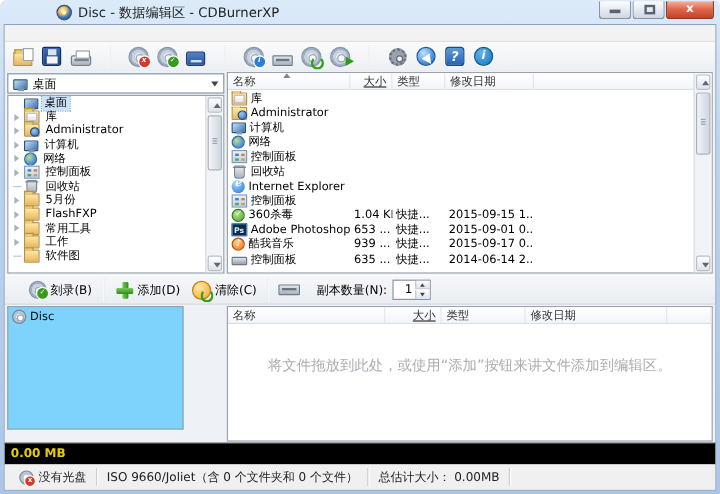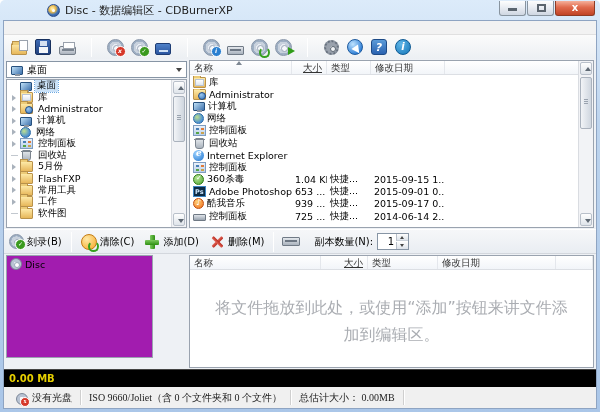--- a/index.html
+++ b/index.html
@@ -92,21 +92,21 @@
   .sb { position:absolute; top:0; right:0; bottom:0; width:15px; background:#f2f3f6; border-left:1px solid #d9dce1; }
   .sb-btn { position:absolute; left:1px; right:1px; height:13px; background:linear-gradient(#fefefe,#dfe4ea); border:1px solid #b9c0ca; border-radius:2px; }
   .sb-btn.up { top:1px; } .sb-btn.dn { bottom:1px; }
   .sb-btn::after { content:""; position:absolute; left:4px; }
   .sb-btn.up::after { top:4px; border-bottom:4px solid #5f6974; border-left:3px solid transparent; border-right:3px solid transparent; }
   .sb-btn.dn::after { top:5px; border-top:4px solid #5f6974; border-left:3px solid transparent; border-right:3px solid transparent; }
   .sb-thumb { position:absolute; left:1px; right:1px; top:20px; height:40px; background:linear-gradient(90deg,#f2f4f7,#cfd6df); border:1px solid #aab2bd; border-radius:2px; }
   .sb-thumb::after { content:""; position:absolute; left:3px; right:3px; top:45%; height:1px; background:#9aa3af; box-shadow:0 2px 0 #9aa3af, 0 -2px 0 #9aa3af; }
   .tree-sb { top:19px; }
   
-  .burnbar { position:absolute; top:208px; left:0; right:0; height:25px; background:linear-gradient(#f6f7f9,#e9edf2); border-top:1px solid #fff; border-bottom:1px solid #d3d7dd; display:flex; align-items:center; padding-left:0; }
+  .burnbar { position:absolute; top:208px; left:0; right:0; height:25px; background:linear-gradient(#f6f7f9,#e9edf2); border-top:1px solid #fff; border-bottom:1px solid #d3d7dd; display:flex; align-items:center; padding-left:15px; }
   .bb-btn { display:flex; align-items:center; height:22px; padding:0 5px; font-size:10px; }
   .bb-btn .txt { margin-left:3px; }
   .bb-sep { width:1px; height:20px; background:#c9ccd2; margin:0 4px; border-right:1px solid #fff; }
   .cdb.small { width:15px; height:15px; }
   .cdb.small::before { left:4px; top:4px; width:4px; height:4px; }
   .clear-icon { width:16px; height:16px; border-radius:50%; background:radial-gradient(circle at 35% 30%,#ffe9a8,#f5a623); border:1px solid #c47c14; }
   .add-plus-icon { width:16px; height:16px; }
   .add-plus-icon::before { content:""; position:absolute; left:6px; top:1px; width:5px; height:14px; background:linear-gradient(90deg,#7cc95e,#2e8f12); border-radius:1px; }
   .add-plus-icon::after { content:""; position:absolute; left:1px; top:6px; width:14px; height:5px; background:linear-gradient(#7cc95e,#2e8f12); border-radius:1px; }
   .remove-x-icon { width:16px; height:16px; }
@@ -119,32 +119,32 @@
   .drive-combo .arr-box::after { content:""; position:absolute; left:4px; top:6px; border-top:4px solid #444; border-left:3px solid transparent; border-right:3px solid transparent; }
   .copies-lbl { font-size:10px; margin:0 4px 0 10px; }
   .spin { width:32px; height:17px; background:#fff; border:1px solid #8795a5; position:relative; font-size:10px; }
   .spin .val { position:absolute; right:14px; top:2px; }
   .spin .sp-up, .spin .sp-dn { position:absolute; right:0; width:12px; height:7px; background:linear-gradient(#fdfdfd,#dde3ea); border-left:1px solid #b9c0ca; }
   .spin .sp-up { top:0; border-bottom:1px solid #c9d0d8; } .spin .sp-dn { bottom:0; }
   .spin .sp-up::after { content:""; position:absolute; left:3px; top:2px; border-bottom:3px solid #444; border-left:2px solid transparent; border-right:2px solid transparent; }
   .spin .sp-dn::after { content:""; position:absolute; left:3px; top:2px; border-top:3px solid #444; border-left:2px solid transparent; border-right:2px solid transparent; }
   
   .comp { position:absolute; top:233px; left:0; right:0; height:115px; background:#eef1f5; }
-  .comp-tree { position:absolute; left:2px; top:1px; width:147px; bottom:11px; background:#a21caf; border:1px solid #9aa3af; }
+  .comp-tree { position:absolute; left:2px; top:1px; width:147px; bottom:11px; background:#7dd3fc; border:1px solid #9aa3af; }
   .comp-root { display:flex; align-items:center; height:14px; padding:2px 0 0 3px; font-size:9.5px; }
   .comp-root .lbl { margin-left:3px; }
   .comp-list { position:absolute; left:185px; top:1px; right:2px; bottom:1px; background:#fff; border:1px solid #9aa3af; overflow:hidden; }
   .hdr-dn { grid-template-columns:131px 47px 70px 118px 1fr; }
-  .placeholder { position:absolute; left:20px; right:20px; top:38px; text-align:center; font-size:16px; line-height:1.7; color:#aaadb2; }
+  .placeholder { position:absolute; left:20px; right:20px; top:38px; text-align:center; font-size:12px; line-height:1.7; color:#aaadb2; }
   
   .capbar { position:absolute; top:348px; left:0; right:0; height:18px; background:#000; border-top:1px solid #444; display:flex; align-items:center; }
   .capbar .txt { color:#e6cf00; font-size:10px; font-weight:bold; padding-left:5px; }
   
   .statusbar { position:absolute; top:366px; left:0; right:0; bottom:0; background:#f0f0f0; display:flex; align-items:center; font-size:10px; color:#222; padding-left:4px; }
-  .st-seg { display:flex; align-items:flex-end; padding:0 8px; height:15px; border-right:1px solid #cfcfcf; box-shadow:1px 0 0 #fff;font-family:Liberation Serif, serif; }
+  .st-seg { display:flex; align-items:center; padding:0 8px; height:15px; border-right:1px solid #cfcfcf; box-shadow:1px 0 0 #fff; }
   .st-seg .lbl { margin-left:4px; }
   
   .ico { display:inline-block; width:13px; height:11px; position:relative; flex:0 0 auto; }
   .folder-icon, .libraries-icon, .user-folder-icon { background:linear-gradient(#fde9a7,#e7b75a); border:1px solid #b9924a; border-radius:1px; }
   .folder-icon::before, .libraries-icon::before, .user-folder-icon::before { content:""; position:absolute; top:-3px; left:-1px; width:6px; height:2px; background:#eccb77; border:1px solid #b9924a; border-bottom:none; }
   .libraries-icon::after { content:""; position:absolute; left:1px; top:1px; right:1px; bottom:1px; background:linear-gradient(#ffffff,#dfe6ee); border:1px solid #b9c4d4; }
   .user-folder-icon::after { content:""; position:absolute; right:-1px; bottom:-1px; width:6px; height:6px; border-radius:50%; background:radial-gradient(circle at 35% 30%,#9ec9f0,#2f6fb4); border:1px solid #1d4a86; }
   .desktop-icon, .computer-icon { width:12px; height:9px; margin-top:1px; background:linear-gradient(135deg,#bfe0f7,#3f72ad); border:1px solid #27517e; border-radius:1px; }
   .desktop-icon::after, .computer-icon::after { content:""; position:absolute; left:3px; bottom:-2px; width:5px; height:2px; background:#8b95a1; }
   .network-icon { width:11px; height:11px; border-radius:50%; background:radial-gradient(circle at 35% 35%,#bfe08f,#4a8fd4 70%); border:1px solid #2d6da8; }
@@ -447,51 +447,47 @@
               <span class="c r">939 ...</span>
               <span class="c">快捷...</span>
               <span class="c">2015-09-17 0...</span>
               <span class="c"></span>
             </div>
             <div class="lv-row">
               <span class="name">
                 <span class="ico connection-icon"></span>
                 <span class="lbl">控制面板</span>
               </span>
-              <span class="c r">725 ...</span>
+              <span class="c r">635 ...</span>
               <span class="c">快捷...</span>
               <span class="c">2014-06-14 2...</span>
               <span class="c"></span>
             </div>
         </div>
         <div class="sb">
           <div class="sb-btn up"></div>
           <div class="sb-thumb" style="top:16px;height:52px;"></div>
           <div class="sb-btn dn"></div>
         </div>
       </div>
     </div>
 
     <div class="burnbar">
       <span class="bb-btn">
           <i class="tbi cdb small bdg burn-small-icon"></i>
           <span class="txt">刻录(B)</span>
         </span>
       <span class="bb-sep"></span>
       <span class="bb-btn">
+          <i class="tbi add-plus-icon"></i>
+          <span class="txt">添加(D)</span>
+        </span>
+      <span class="bb-btn">
           <i class="tbi clear-icon"></i>
           <span class="txt">清除(C)</span>
-        </span>
-      <span class="bb-btn">
-          <i class="tbi add-plus-icon"></i>
-          <span class="txt">添加(D)</span>
-        </span>
-      <span class="bb-btn">
-          <i class="tbi remove-x-icon"></i>
-          <span class="txt">删除(M)</span>
         </span>
       <span class="bb-sep"></span>
       <span class="drive-ico"></span>
       <span class="copies-lbl">副本数量(N):</span>
       <span class="spin">
         <span class="val">1</span>
         <span class="sp-up"></span>
         <span class="sp-dn"></span>
       </span>
     </div>

